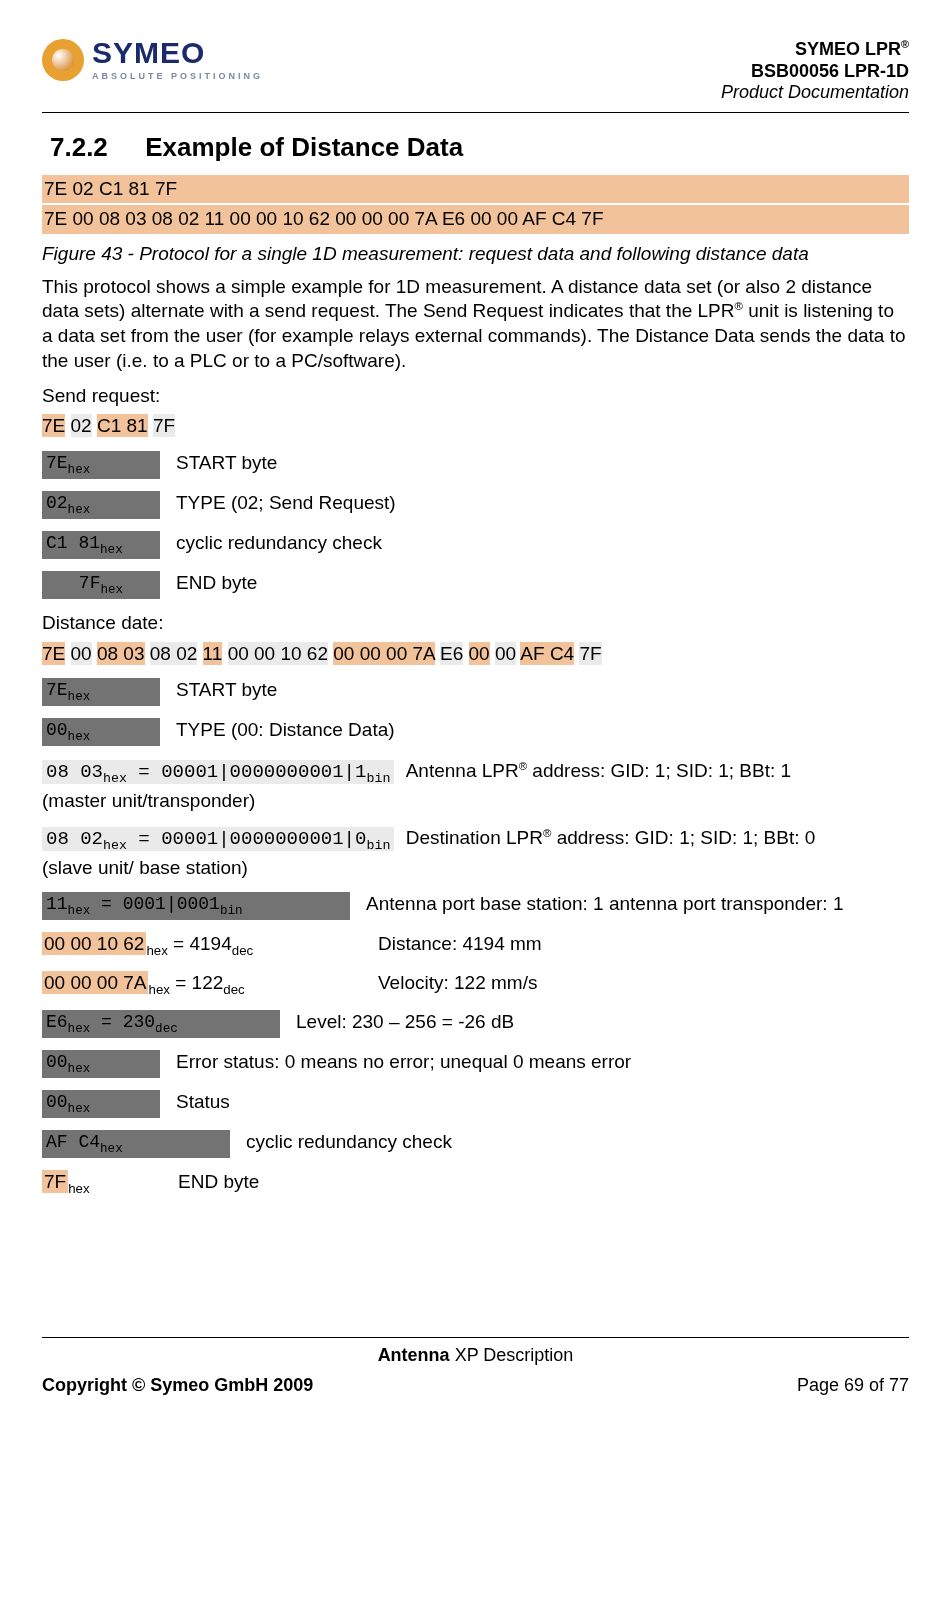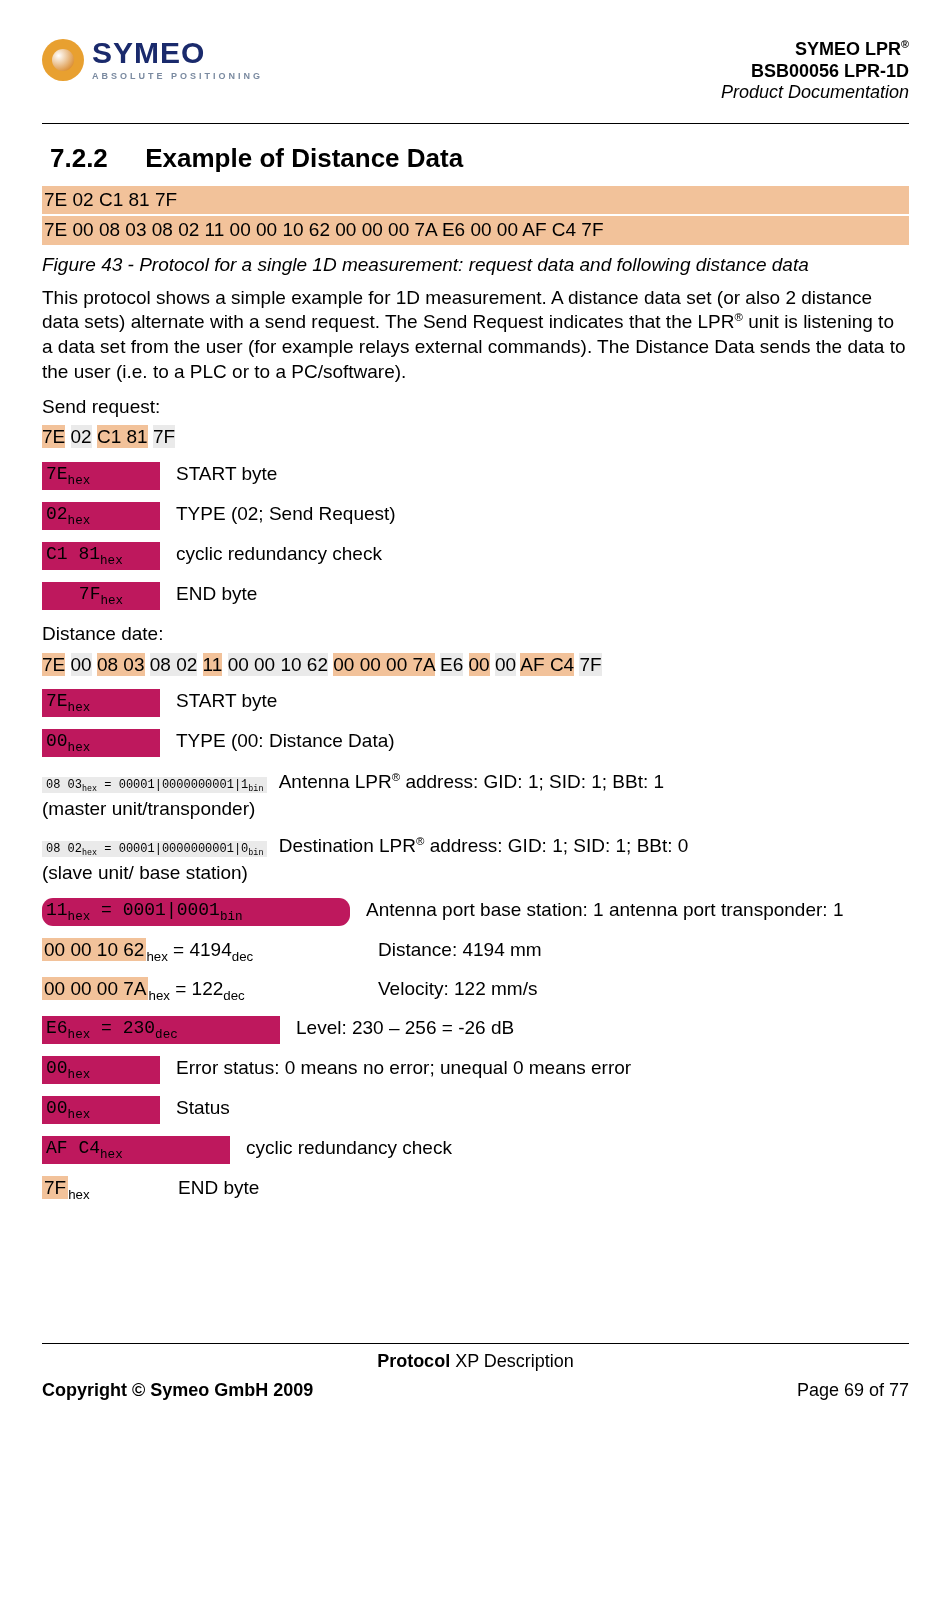--- a/index.html
+++ b/index.html
@@ -9,21 +9,21 @@
       margin: 0;
       padding: 38px 42px;
       color: #000;
       width: 867px;
     }
     .header {
       display: flex;
       justify-content: space-between;
       align-items: flex-start;
       border-bottom: 1px solid #000;
-      padding-bottom: 19px;
+      padding-bottom: 8px;
       margin-bottom: 14px;
     }
     .logo-area { display: flex; align-items: center; gap: 8px; }
     .logo-dot {
       width: 42px; height: 42px; border-radius: 50%;
       background: #e8a030;
       position: relative;
     }
     .logo-dot::after{
       content:""; position:absolute; top:10px; left:10px;
@@ -41,25 +41,25 @@
     h2.section .num { display:inline-block; width:88px;}
     .hlrow { background: #f2c29a; padding: 2px 2px; margin: 2px 0; font-size:19px;}
     .figcaption { font-style: italic; margin: 8px 0 8px 0; }
     p { margin: 6px 0 10px 0; }
     .label { margin: 10px 0 6px 0;}
     .bytesline { margin: 6px 0 12px 0;}
     .bytesline span { padding: 1px 0; }
     .bg0 { background:#f2c29a; }
     .bg1 { background:#eaeaea; }
     .defrow { margin: 8px 0 12px 0; display:flex; align-items:flex-start; }
-    .defrow .code { background:#be185d; font-family: "Courier New", monospace; font-size:18px; padding:1px 4px; white-space:nowrap;}
+    .defrow .code { background:#737373; font-family: "Courier New", monospace; font-size:18px; padding:1px 4px; white-space:nowrap;}
     .defrow .code .sub { font-size:0.7em; vertical-align: sub;}
     .defrow .desc { margin-left: 16px; }
     .defrow-block { margin: 8px 0 12px 0;}
-    .defrow-block .code { background:#eaeaea; font-family: "Courier New", monospace; font-size:12px; padding:1px 4px;}
+    .defrow-block .code { background:#eaeaea; font-family: "Courier New", monospace; font-size:19px; padding:1px 4px;}
     .defrow-block .code .sub { font-size:0.7em; vertical-align: sub;}
     .defrow-block .desc { display:inline; margin-left:6px;}
     .note { margin-top:2px;}
     .hl2 { background:#f2c29a; padding:1px 2px; }
     .subdec { font-size:0.7em; vertical-align: sub;}
     .footer {
       border-top: 1px solid #000;
       margin-top: 140px;
       padding-top: 6px;
       font-size: 18px;
@@ -158,21 +158,21 @@
   <div class="note">(master unit/transponder)</div>
 </div>
 
 <div class="defrow-block">
   <span class="code"><span>08 02</span><span class="sub">hex</span><span> = 00001|0000000001|0</span><span class="sub">bin</span></span>
   <span class="desc"> <span>Destination LPR</span><span class="sup">®</span><span> address: GID: 1; SID: 1; BBt: 0</span></span>
   <div class="note">(slave unit/ base station)</div>
 </div>
 
 <div class="defrow">
-  <span class="code" style="width:300px;border-radius:11px;"><span>11</span><span class="sub">hex</span><span> = 0001|0001</span><span class="sub">bin</span></span>
+  <span class="code" style="width:300px;"><span>11</span><span class="sub">hex</span><span> = 0001|0001</span><span class="sub">bin</span></span>
   <span class="desc">Antenna port base station: 1 antenna port transponder: 1</span>
 </div>
 
 <div class="defrow distline">
   <span style="width:320px;">
     <span class="hl2">00 00 10 62</span><span class="subdec">hex</span><span> = 4194</span><span class="subdec">dec</span>
   </span>
   <span class="desc">Distance: 4194 mm</span>
 </div>
 
@@ -204,18 +204,18 @@
 </div>
 
 <div class="defrow distline">
   <span style="width:120px;">
     <span class="hl2">7F</span><span class="subdec">hex</span>
   </span>
   <span class="desc">END byte</span>
 </div>
 
 <div class="footer">
-  <div class="center"><b>Protocol</b><span> XP Description</span></div>
+  <div class="center"><b>Antenna</b><span> XP Description</span></div>
   <div class="bottom">
     <b>Copyright © Symeo GmbH 2009</b>
     <span>Page 69 of 77</span>
   </div>
 </div>
 
 </body></html>

